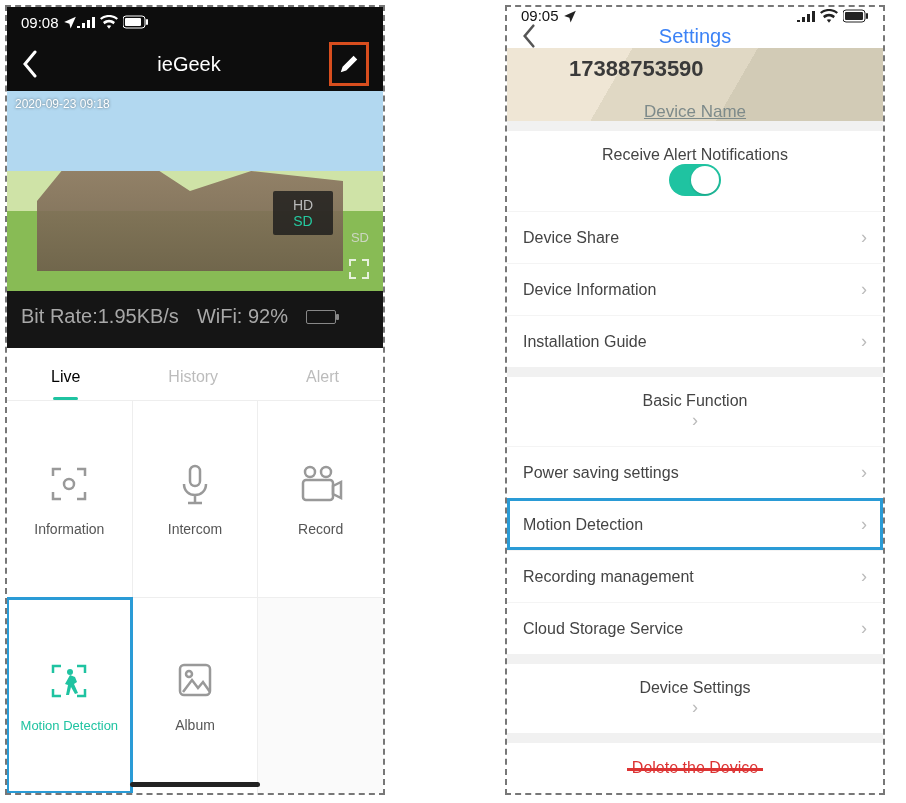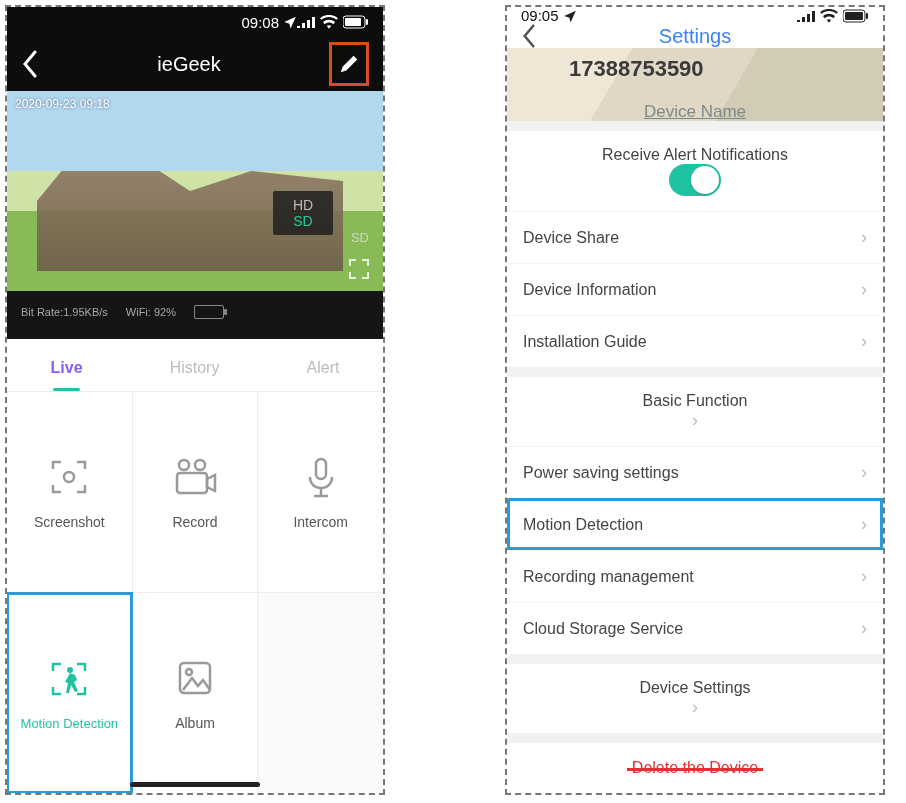--- a/index.html
+++ b/index.html
@@ -34,21 +34,21 @@
     background: #0d0d0d;
     color: #fff;
     flex: 0 0 auto;
   }
   .status-bar {
     height: 30px;
     display: flex;
     align-items: center;
     padding: 0 14px;
     font-size: 15px;
-    justify-content: flex-end;
+    justify-content: flex-start;
   }
   .status-left { display:flex; align-items:center; gap:4px; font-weight:500;}
   .status-right { display:flex; align-items:center; gap:5px;}
   .nav-icon { width:14px; height:14px; display:inline-block; vertical-align:middle;}
   .title-bar {
     height: 54px;
     display: flex;
     align-items: center;
     justify-content: space-between;
     padding: 0 14px;
@@ -95,32 +95,32 @@
     display:flex; flex-direction:column; align-items:center; padding:6px 0;
     color:#bbb; font-size:14px;
   }
   .quality-panel .sel { color:#25c9a0; }
   .fullscreen-ic {
     position:absolute; right:12px; bottom:10px;
     color:#fff; opacity:.8;
   }
   .info-bar {
     background:#151515; color:#a8a8a8;
-    font-size:11px; padding:14px 14px 20px;
+    font-size:20px; padding:14px 14px 20px;
     display:flex; gap:18px; align-items:center;
   }
   .battery-sm { width:30px;height:14px;border:1px solid #888;border-radius:2px;position:relative; }
   .battery-sm::after{content:"";position:absolute;right:-4px;top:3px;width:3px;height:6px;background:#888;border-radius:1px;}
   .battery-sm .fill{height:100%;width:60%;background:#888;}
   .tabs {
     display:flex; justify-content:space-around; padding:16px 0 10px;
     border-bottom:1px solid #eee;
   }
   .tab { font-size:16px; color:#bcbcbc; padding:4px 6px; position:relative;}
-  .tab.active { color:#8b5cf6; font-weight:700;}
+  .tab.active { color:#000000; font-weight:400;}
   .tab.active::after{content:"";position:absolute;left:20%;right:20%;bottom:-10px;height:3px;background:#1fc3a1;border-radius:2px;}
   .grid {
     flex:1;
     display:grid;
     grid-template-columns: repeat(3,1fr);
     grid-template-rows: repeat(2,1fr);
     gap:1px;
     background:#eee;
   }
   .cell {
@@ -251,41 +251,41 @@
   </div>
 
   <div class="grid">
     <div class="cell">
       <div class="ic">
         <svg width="40" height="40" viewBox="0 0 40 40">
               <path stroke="#999" stroke-width="2.5" fill="none" d="M4 12V5h8M36 12V5h-8M4 28v7h8M36 28v7h-8"></path>
               <circle cx="20" cy="20" r="5" stroke="#999" stroke-width="2.5" fill="none"></circle>
             </svg>
       </div>
-      <div class="lbl">Screenshot</div>
+      <div class="lbl">Information</div>
+    </div>
+    <div class="cell">
+      <div class="ic">
+        <svg width="40" height="44" viewBox="0 0 40 44">
+              <rect x="15" y="4" width="10" height="20" rx="5" stroke="#999" stroke-width="2.5" fill="none"></rect>
+              <path d="M9 22c0 7 5 11 11 11s11-4 11-11M20 33v8M13 41h14" stroke="#999" stroke-width="2.5" fill="none"></path>
+            </svg>
+      </div>
+      <div class="lbl">Intercom</div>
     </div>
     <div class="cell">
       <div class="ic">
         <svg width="44" height="40" viewBox="0 0 44 40">
               <circle cx="11" cy="8" r="5" stroke="#999" stroke-width="2.5" fill="none"></circle>
               <circle cx="27" cy="8" r="5" stroke="#999" stroke-width="2.5" fill="none"></circle>
               <rect x="4" y="16" width="30" height="20" rx="3" stroke="#999" stroke-width="2.5" fill="none"></rect>
               <path d="M34 22l8-4v16l-8-4z" stroke="#999" stroke-width="2.5" fill="none"></path>
             </svg>
       </div>
       <div class="lbl">Record</div>
-    </div>
-    <div class="cell">
-      <div class="ic">
-        <svg width="40" height="44" viewBox="0 0 40 44">
-              <rect x="15" y="4" width="10" height="20" rx="5" stroke="#999" stroke-width="2.5" fill="none"></rect>
-              <path d="M9 22c0 7 5 11 11 11s11-4 11-11M20 33v8M13 41h14" stroke="#999" stroke-width="2.5" fill="none"></path>
-            </svg>
-      </div>
-      <div class="lbl">Intercom</div>
     </div>
     <div class="cell motion">
       <div class="ic">
         <svg width="40" height="40" viewBox="0 0 40 40">
               <path stroke="#1fc3a1" stroke-width="2.5" fill="none" d="M4 12V5h8M36 12V5h-8M4 28v7h8M36 28v7h-8"></path>
               <circle cx="21" cy="11" r="3" fill="#1fc3a1"></circle>
               <path d="M21 14l-5 9 3 1-2 10 3 0 2-8 4 7 3-1-4-9 3-2-2-5z" fill="#1fc3a1"></path>
             </svg>
       </div>
       <div class="lbl">Motion Detection</div>

